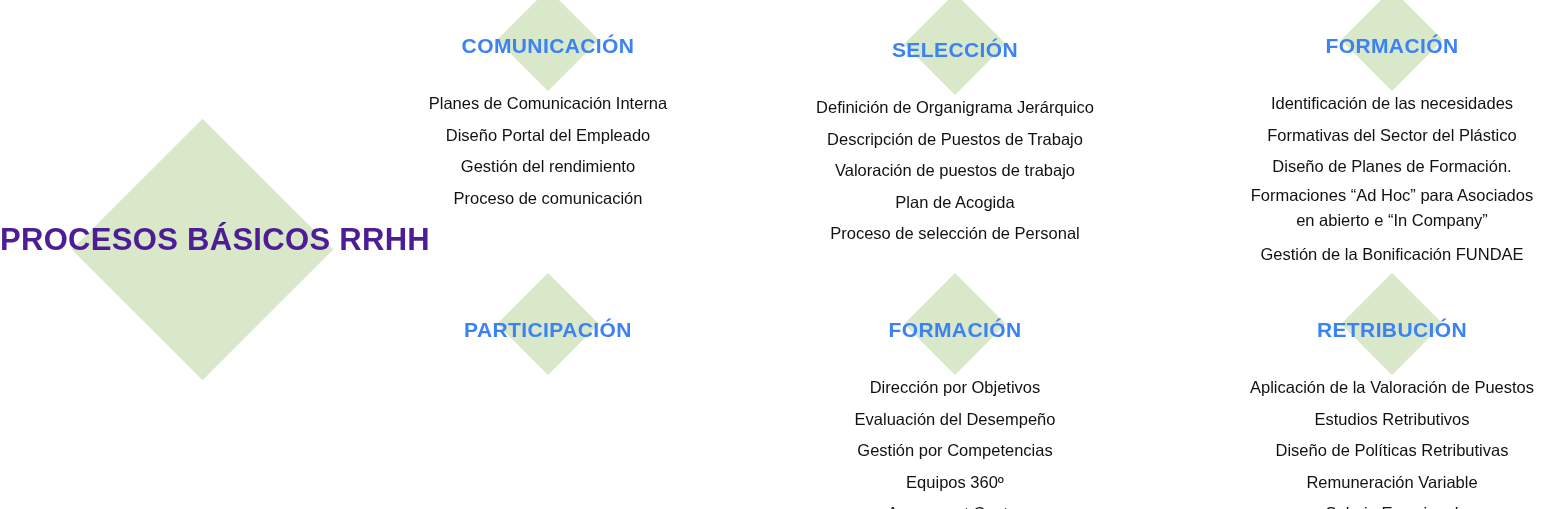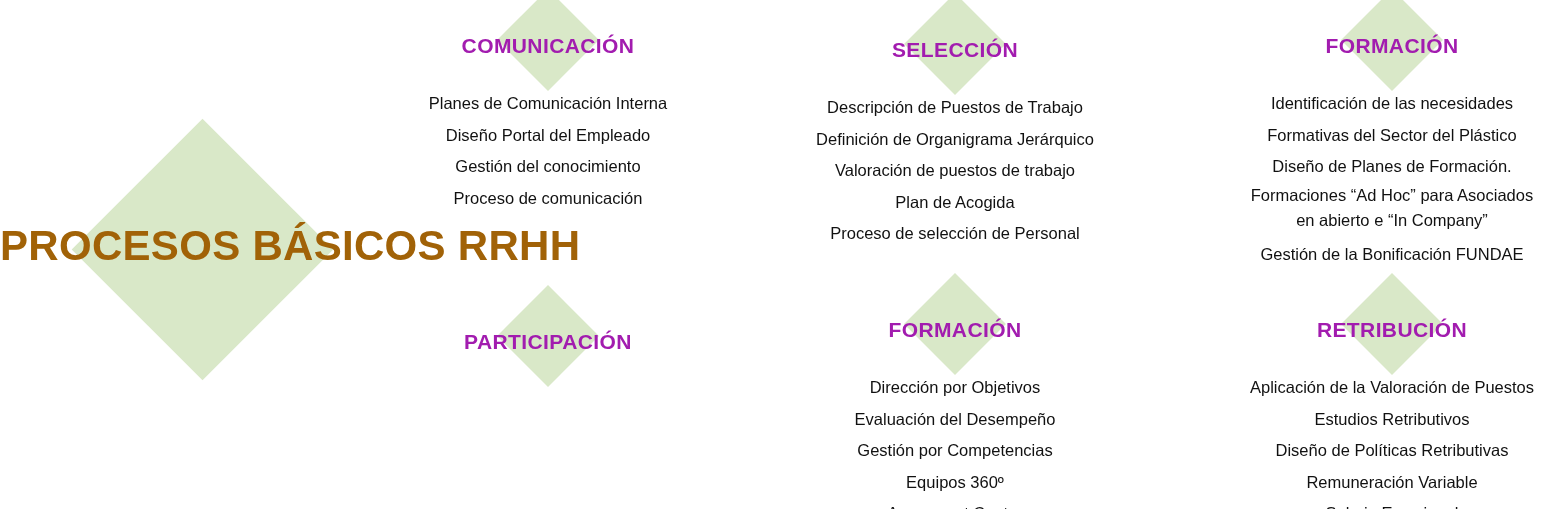--- a/index.html
+++ b/index.html
@@ -24,24 +24,24 @@
     height: 185px;
     background: #d9e8c8;
     transform: rotate(45deg);
   }
 
   .main-title {
     position: absolute;
     left: 0px;
     top: 222px;
     width: 500px;
-    font-size: 42px;
+    font-size: 31px;
     font-weight: bold;
     letter-spacing: 0.3px;
-    color: #a16207;
+    color: #4c1d95;
     white-space: nowrap;
   }
 
   .block {
     position: absolute;
     text-align: center;
   }
 
   .block .small-diamond {
     position: absolute;
@@ -55,21 +55,21 @@
     z-index: 0;
   }
 
   .block h3 {
     position: relative;
     z-index: 1;
     margin: 0 0 30px 0;
     font-size: 21px;
     font-weight: bold;
     letter-spacing: 0.4px;
-    color: #a21caf;
+    color: #3b82f6;
   }
 
   .block ul {
     position: relative;
     z-index: 1;
     list-style: none;
     margin: 0;
     padding: 0;
   }
 
@@ -86,51 +86,51 @@
 <div class="main-diamond"></div>
 
 <div class="main-title">PROCESOS BÁSICOS RRHH</div>
 
 <div class="block" style="left:398px; top:34px; width:300px;">
   <div class="small-diamond"></div>
   <h3>COMUNICACIÓN</h3>
   <ul>
     <li>Planes de Comunicación Interna</li>
     <li>Diseño Portal del Empleado</li>
-    <li>Gestión del conocimiento</li>
+    <li>Gestión del rendimiento</li>
     <li>Proceso de comunicación</li>
   </ul>
 </div>
 
 <div class="block" style="left:805px; top:38px; width:300px;">
   <div class="small-diamond"></div>
   <h3>SELECCIÓN</h3>
   <ul>
+    <li>Definición de Organigrama Jerárquico</li>
     <li>Descripción de Puestos de Trabajo</li>
-    <li>Definición de Organigrama Jerárquico</li>
     <li>Valoración de puestos de trabajo</li>
     <li>Plan de Acogida</li>
     <li>Proceso de selección de Personal</li>
   </ul>
 </div>
 
 <div class="block" style="left:1232px; top:34px; width:320px;">
   <div class="small-diamond"></div>
   <h3>FORMACIÓN</h3>
   <ul>
     <li>Identificación de las necesidades</li>
     <li>Formativas del Sector del Plástico</li>
     <li>Diseño de Planes de Formación.</li>
     <li style="line-height:25px;">Formaciones “Ad Hoc” para Asociados
 en abierto e “In Company”</li>
     <li style="margin-top:6px;">Gestión de la Bonificación FUNDAE</li>
   </ul>
 </div>
 
-<div class="block" style="left:398px; top:330px; width:300px;">
+<div class="block" style="left:398px; top:318px; width:300px;">
   <div class="small-diamond"></div>
   <h3>PARTICIPACIÓN</h3>
 </div>
 
 <div class="block" style="left:805px; top:318px; width:300px;">
   <div class="small-diamond"></div>
   <h3>FORMACIÓN</h3>
   <ul>
     <li>Dirección por Objetivos</li>
     <li>Evaluación del Desempeño</li>

